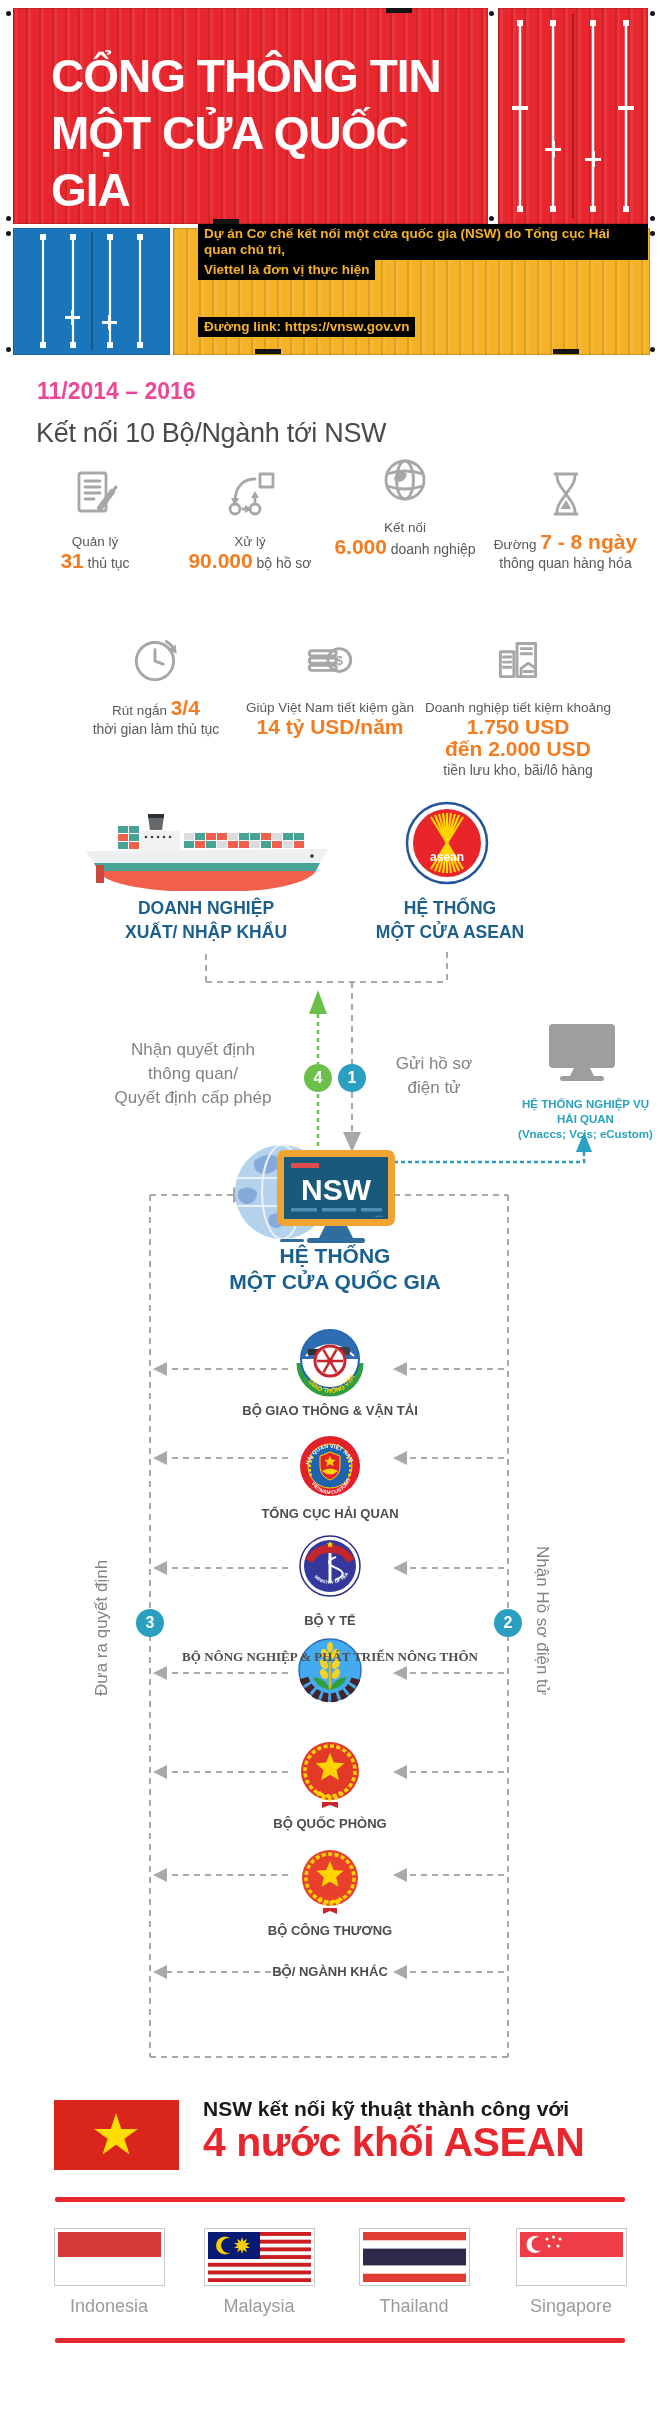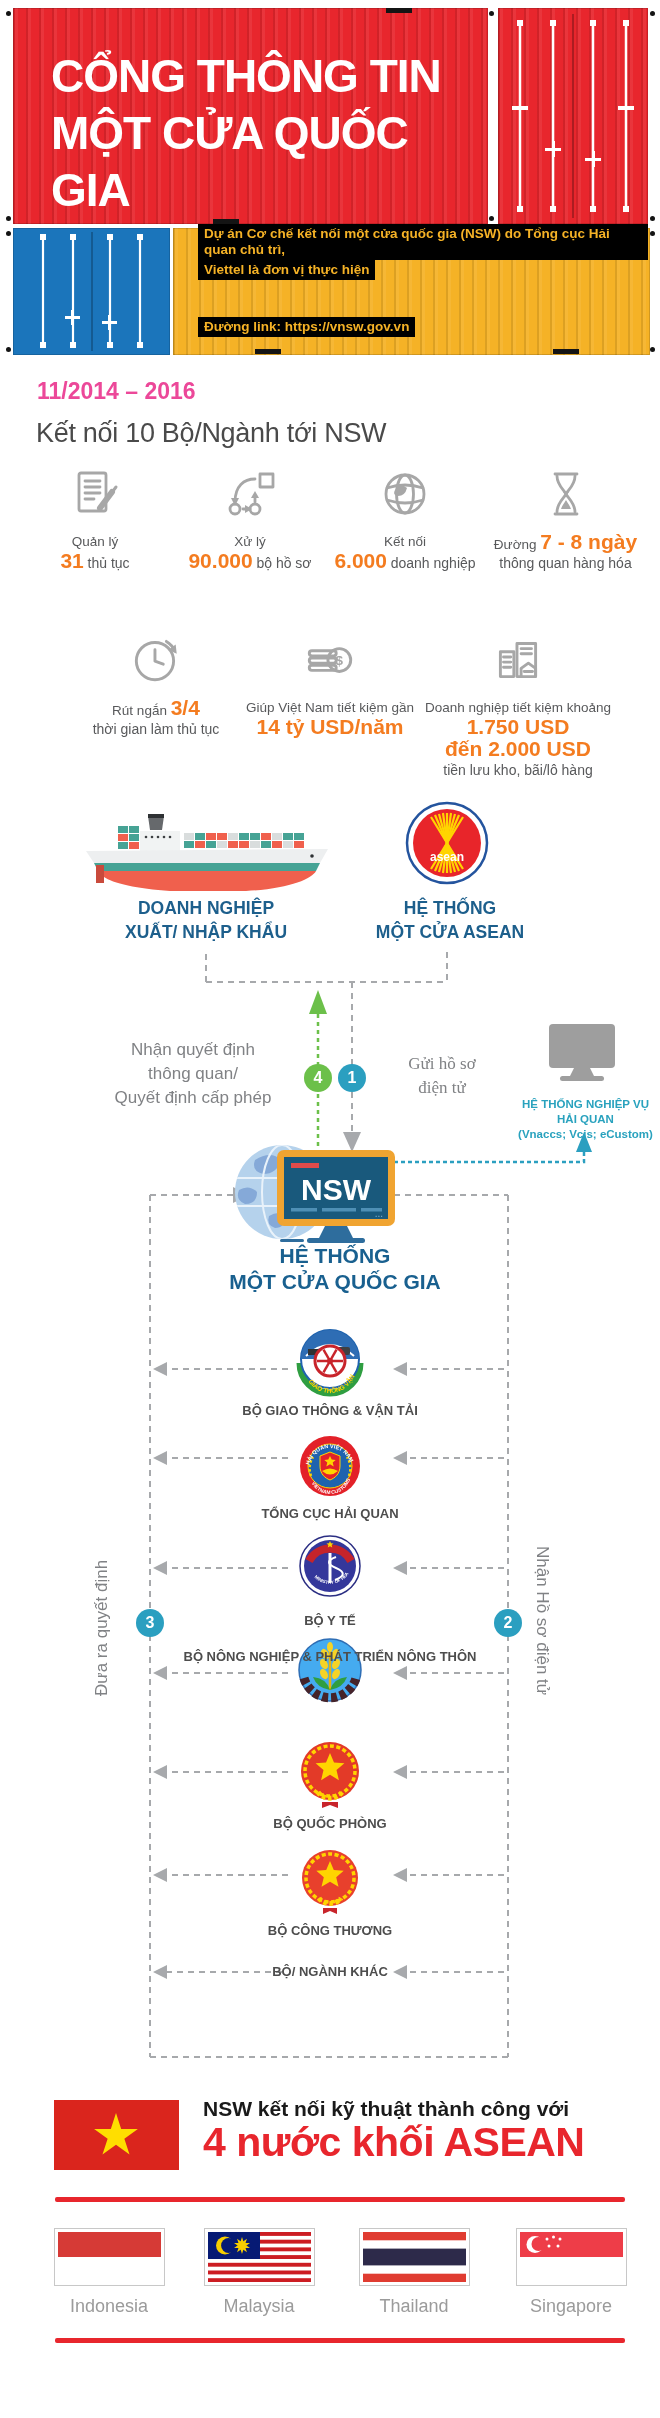--- a/index.html
+++ b/index.html
@@ -176,21 +176,21 @@
       <path d="M21 43h5"></path>
         <polygon class="fil" points="30,43 23,39 23,47"></polygon>
       <path d="M33 36v-7"></path>
         <polygon class="fil" points="33,25 29,32 37,32"></polygon>
     </svg>
     <div><span>Xử lý</span></div>
     <div><span class="oval">90.000</span>
       <span class="unit">bộ hồ sơ</span></div>
   </div>
 
-  <div class="stat" style="left:325px;top:466px;width:160px;">
+  <div class="stat" style="left:325px;top:452px;width:160px;">
     <svg class="sicon" width="56" height="56" viewBox="0 0 56 56">
       <circle cx="28" cy="28" r="19"></circle>
       <ellipse cx="28" cy="28" rx="8.5" ry="19"></ellipse>
       <path d="M10 22q18-6 36 0M10 34q18 6 36 0"></path>
       <path class="fil" d="M18 24q6-8 12-2q-2 8-9 8q-6-1-3-6Z"></path>
     </svg>
     <div><span>Kết nối</span></div>
     <div><span class="oval">6.000</span>
       <span class="unit">doanh nghiệp</span></div>
   </div>
@@ -360,21 +360,21 @@
   <div class="actor-label" style="left:340px;top:896px;width:220px;">
     <div>HỆ THỐNG</div>
     <div>MỘT CỬA ASEAN</div>
   </div>
 
   <div class="flow-note" style="left:88px;top:1038px;width:210px;">
     <div>Nhận quyết định</div>
     <div>thông quan/</div>
     <div>Quyết định cấp phép</div>
   </div>
-  <div class="flow-note" style="left:392px;top:1052px;width:100px;font-family:Liberation Serif, serif;">
+  <div class="flow-note" style="left:384px;top:1052px;width:100px;">
     <div>Gửi hồ sơ</div>
     <div>điện tử</div>
   </div>
 
   <div class="badge green" style="left:304px;top:1064px;">4</div>
   <div class="badge teal" style="left:338px;top:1064px;">1</div>
   <div class="badge teal" style="left:136px;top:1609px;">3</div>
   <div class="badge teal" style="left:494px;top:1609px;">2</div>
 
   <svg class="abs" style="left:544px;top:1022px;" width="76" height="62" viewBox="0 0 76 62">
@@ -494,21 +494,21 @@
       <ellipse cx="39" cy="18" rx="3.5" ry="5.5" transform="rotate(28 39 18)"></ellipse>
       <ellipse cx="28" cy="28" rx="3.5" ry="5.5" transform="rotate(-28 28 28)"></ellipse>
       <ellipse cx="40" cy="28" rx="3.5" ry="5.5" transform="rotate(28 40 28)"></ellipse>
       <ellipse cx="28" cy="38" rx="3.5" ry="5.5" transform="rotate(-28 28 38)"></ellipse>
       <ellipse cx="40" cy="38" rx="3.5" ry="5.5" transform="rotate(28 40 38)"></ellipse>
       <ellipse cx="34" cy="11" rx="3" ry="5"></ellipse>
     </g>
     <path d="M34 54q-13-2-17-13q13 1 17 13Z" fill="#2F9E41"></path>
     <path d="M34 54q13-2 17-13q-13 1-17 13Z" fill="#2F9E41"></path>
   </svg>
-  <div class="ministry-label" style="top:1649px;">BỘ NÔNG NGHIỆP &amp; PHÁT TRIỂN NÔNG THÔN</div>
+  <div class="ministry-label" style="top:1649px;font-family:Liberation Serif, serif;">BỘ NÔNG NGHIỆP &amp; PHÁT TRIỂN NÔNG THÔN</div>
 
   <svg class="abs" style="left:298px;top:1740px;" width="64" height="72" viewBox="0 0 64 72">
     <circle cx="32" cy="31" r="29" fill="#E33A28"></circle>
     <circle cx="32" cy="31" r="25" fill="none" stroke="#FFD400" stroke-width="3.5" stroke-dasharray="4 2.5"></circle>
     <path d="M32 13l4 9.5 10.4.8-7.9 6.8 2.4 10.1-8.9-5.4-8.9 5.4 2.4-10.1-7.9-6.8 10.4-.8Z" fill="#FFD400"></path>
     <path d="M20 52a13 10 0 0 0 24 0" stroke="#FFD400" stroke-width="5" stroke-dasharray="3.5 2.5" fill="none"></path>
     <path d="M24 62h16v6l-8-3-8 3Z" fill="#C8242B"></path>
   </svg>
   <div class="ministry-label" style="top:1816px;">BỘ QUỐC PHÒNG</div>
 

